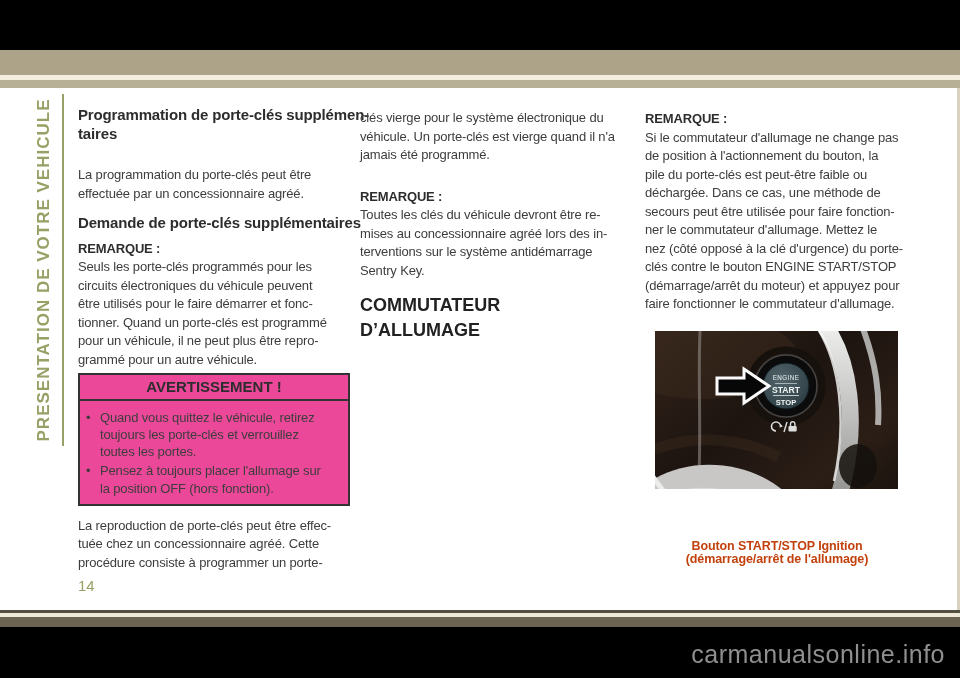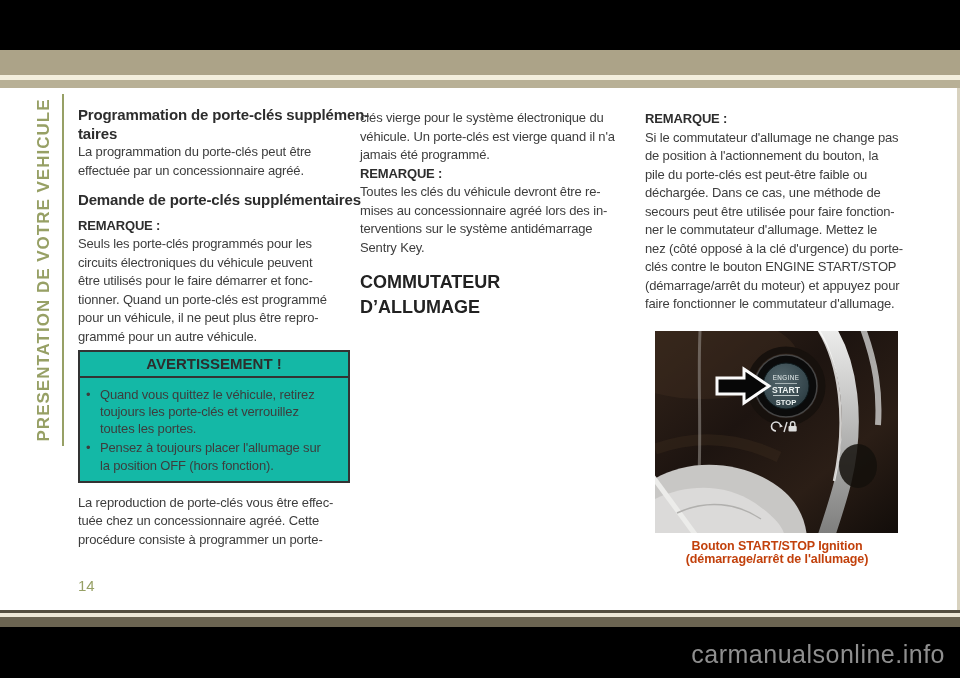--- a/index.html
+++ b/index.html
@@ -39,36 +39,36 @@
   
   .col { position:absolute; color:var(--color-body_text,#3d3d3d);
          font-size:13px; line-height:18.5px; letter-spacing:-0.15px; }
   .col1 { left:78px;  top:106px; width:272px; }
   .col2 { left:360px; top:109px; width:272px; }
   .col3 { left:645px; top:110px; width:276px; }
   .par  { margin:0; white-space:pre; }
   .h-sub { margin:0; font-size:15px; line-height:18.5px; font-weight:bold;
            color:#2d2d2d; white-space:pre; }
   .remark-label { margin:0; font-weight:bold; color:#2d2d2d; }
-  .mt7 {margin-top:7px;} .mt9 {margin-top:0;}
+  .mt7 {margin-top:7px;} .mt9 {margin-top:23px;}
   .mt11{margin-top:11px;} .mt12{margin-top:12px;}
   .h-big { margin:13px 0 0 0; font-size:18px; line-height:24.5px; font-weight:bold;
            color:#222; white-space:pre; letter-spacing:0; }
   .h-red { margin:10px 0 0 0; font-size:15px; line-height:19px; font-weight:bold;
            color:var(--color-heading_red,#a3492b); letter-spacing:0; }
   
-  .warning-box { margin-top:4px; border:2px solid #333; background:#14b8a6; }
+  .warning-box { margin-top:4px; border:2px solid #333; background:#ec4899; }
   .warning-title { font-size:15px; font-weight:bold; color:#2d2d2d; text-align:center;
                    padding:3px 0 2px 0; border-bottom:2px solid #333; letter-spacing:0; }
   .warning-body { padding:6px 8px 7px 6px; }
   .bullet { display:flex; margin-top:2px; }
   .bullet .dot { width:14px; flex:none; line-height:17.3px; }
   .bullet .btxt { flex:1; white-space:pre; line-height:17.3px; }
   
-  .photo { position:absolute; left:655px; top:331px; width:243px; height:202px;
+  .photo { position:absolute; left:655px; top:331px; width:243px; height:158px;
            background:#221b17; overflow:hidden; }
   .photo svg { display:block; }
   .photo-caption {
     position:absolute; left:645px; top:540px; width:264px; text-align:center;
     font-weight:bold; font-size:12.5px; line-height:13px; color:#c2410c; white-space:pre;
     letter-spacing:-0.1px;
   }
 </style>
 </head>
 <body>
@@ -108,21 +108,21 @@
 toutes les portes.</span>
         </div>
         <div class="bullet">
           <span class="dot">•</span>
           <span class="btxt">Pensez à toujours placer l'allumage sur
 la position OFF (hors fonction).</span>
         </div>
       </div>
     </div>
 
-    <p class="par mt11">La reproduction de porte-clés vous être effec-
+    <p class="par mt11">La reproduction de porte-clés peut être effec-
 tuée chez un concessionnaire agréé. Cette
 procédure consiste à programmer un porte-</p>
   </div>
 
   <div class="col col2">
     <p class="par">clés vierge pour le système électronique du
 véhicule. Un porte-clés est vierge quand il n'a
 jamais été programmé.</p>
     <p class="remark-label mt9">REMARQUE :</p>
     <p class="par">Toutes les clés du véhicule devront être re-

